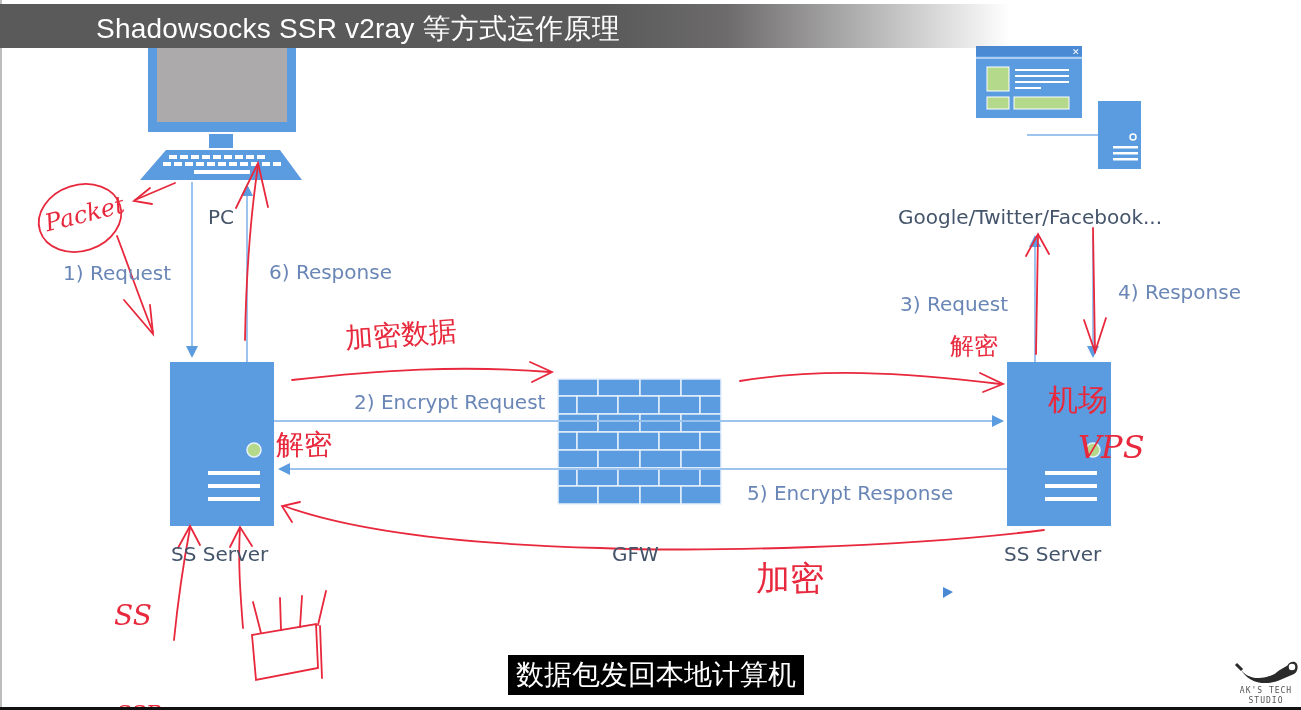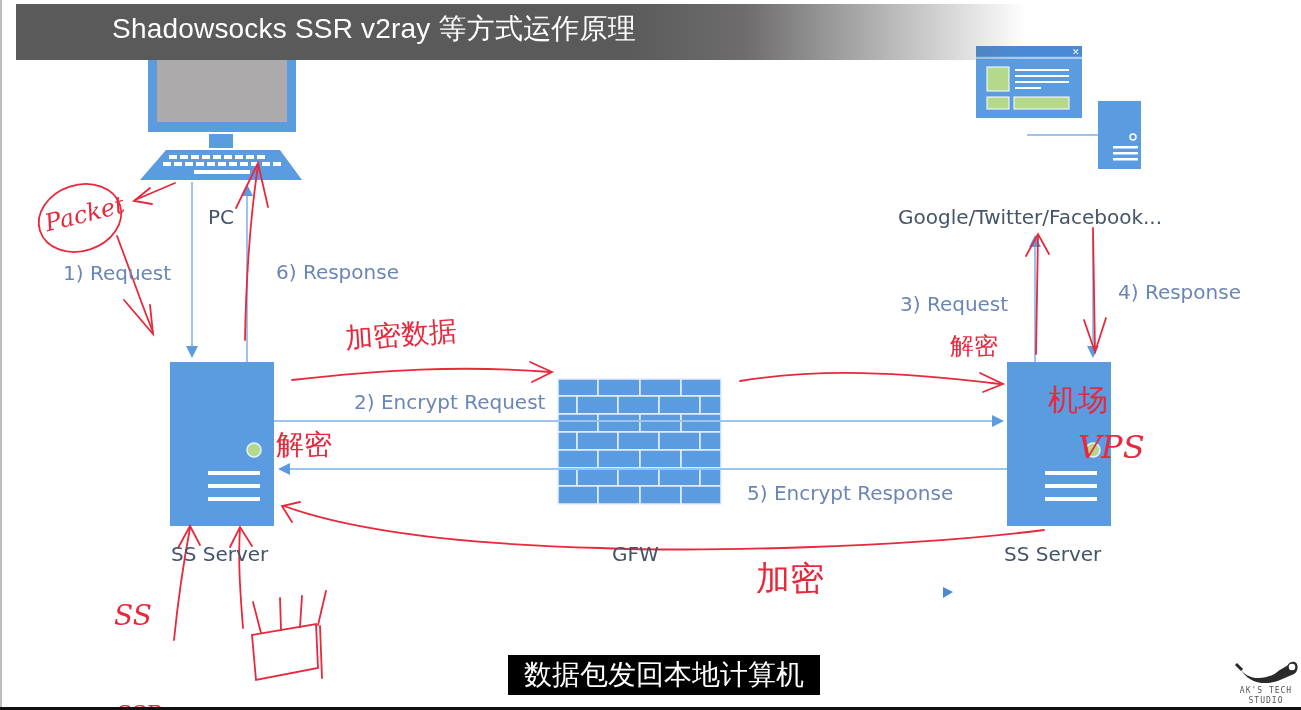--- a/index.html
+++ b/index.html
@@ -1,23 +1,23 @@
 <!DOCTYPE html>
 <html><head>
 <meta charset="utf-8">
 <style>
   html, body { margin: 0; padding: 0; }
   body { width: 1301px; height: 710px; background: #ffffff; position: relative; overflow: hidden; font-family: "DejaVu Sans", "Liberation Sans", sans-serif; }
-  .title-bar { position: absolute; left: 16px; top: 4px; width: 1010px; height: 56px;
+  .title-bar { position: absolute; left: 0; top: 4px; width: 1010px; height: 44px;
     background: linear-gradient(to right, #5a5a5a 0%, #5a5a5a 60%, #6d6b6c 72%, rgba(255,255,255,0) 100%); z-index: 5; }
   .title-text { position: absolute; left: 96px; top: 6px; color: #ffffff; font-size: 28px; letter-spacing: 0.2px; font-family: "Liberation Sans", "DejaVu Sans", sans-serif; }
   .label { position: absolute; color: #6a86b6; font-size: 20px; font-family: "DejaVu Sans", sans-serif; white-space: nowrap; }
   .node-label { position: absolute; color: #44546a; font-size: 20px; font-family: "DejaVu Sans", sans-serif; white-space: nowrap; }
   svg.layer { position: absolute; left: 0; top: 0; }
-  .subtitle { position: absolute; left: 508px; top: 655px; background: #000000; color: #ffffff; font-size: 28px; padding: 2px 16px; line-height: 36px; z-index: 6; }
+  .subtitle { position: absolute; left: 508px; top: 655px; background: #000000; color: #ffffff; font-size: 28px; padding: 2px 8px; line-height: 36px; z-index: 6; }
   .logo { position: absolute; left: 1232px; top: 650px; width: 68px; height: 58px; }
   .logo-text { position: absolute; left: 0; width: 68px; text-align: center; font-size: 8px; color: #555; letter-spacing: 1px; font-family: "DejaVu Sans Mono", monospace; }
   .bottom-rule { position: absolute; left: 0; top: 707px; width: 1301px; height: 3px; background: #111; }
   .left-rule { position: absolute; left: 0; top: 0; width: 2px; height: 710px; background: #bdbdbd; }
   .annot { position: absolute; color: #e8283c; font-family: "DejaVu Serif", serif; font-style: italic; white-space: nowrap; }
 </style>
 </head>
 <body>
 
 <div class="left-rule"></div>
@@ -199,21 +199,21 @@
 <div class="node-label" style="left:898px; top:205px;">Google/Twitter/Facebook...</div>
 <div class="node-label" style="left:171px; top:542px;">SS Server</div>
 <div class="node-label" style="left:612px; top:542px;">GFW</div>
 <div class="node-label" style="left:1004px; top:542px;">SS Server</div>
 
 <div class="label" style="left:63px; top:261px;">1) Request</div>
 <div class="label" style="left:331px; top:390px;margin-left:23px;">2) Encrypt Request</div>
 <div class="label" style="left:900px; top:280px;margin-top:12px;">3) Request</div>
 <div class="label" style="left:1118px; top:280px;">4) Response</div>
 <div class="label" style="left:747px; top:481px;">5) Encrypt Response</div>
-<div class="label" style="left:276px; top:260px;">6) Response</div>
+<div class="label" style="left:269px; top:260px;">6) Response</div>
 
 <div class="annot" style="left:44px; top:200px; font-size:24px; transform:rotate(-14deg);">Packet</div>
 <div class="annot" style="left:345px; top:316px; font-size:28px; font-family:'DejaVu Sans', sans-serif; font-style:normal; transform:rotate(-4deg);">加密数据</div>
 <div class="annot" style="left:276px; top:426px; font-size:28px; font-family:'DejaVu Sans', sans-serif; font-style:normal;">解密</div>
 <div class="annot" style="left:950px; top:330px; font-size:24px; font-family:'DejaVu Sans', sans-serif; font-style:normal;">解密</div>
 <div class="annot" style="left:1048px; top:380px; font-size:30px; font-family:'DejaVu Sans', sans-serif; font-style:normal;">机场</div>
 <div class="annot" style="left:1078px; top:428px; font-size:32px;">VPS</div>
 <div class="annot" style="left:756px; top:556px; font-size:34px; font-family:'DejaVu Sans', sans-serif; font-style:normal;">加密</div>
 <div class="annot" style="left:114px; top:604px; font-size:28px; line-height:24px;">SS</div>
 <div class="annot" style="left:116px; top:666px; font-size:22px; line-height:24px;margin-top:36px;">SSR</div>

